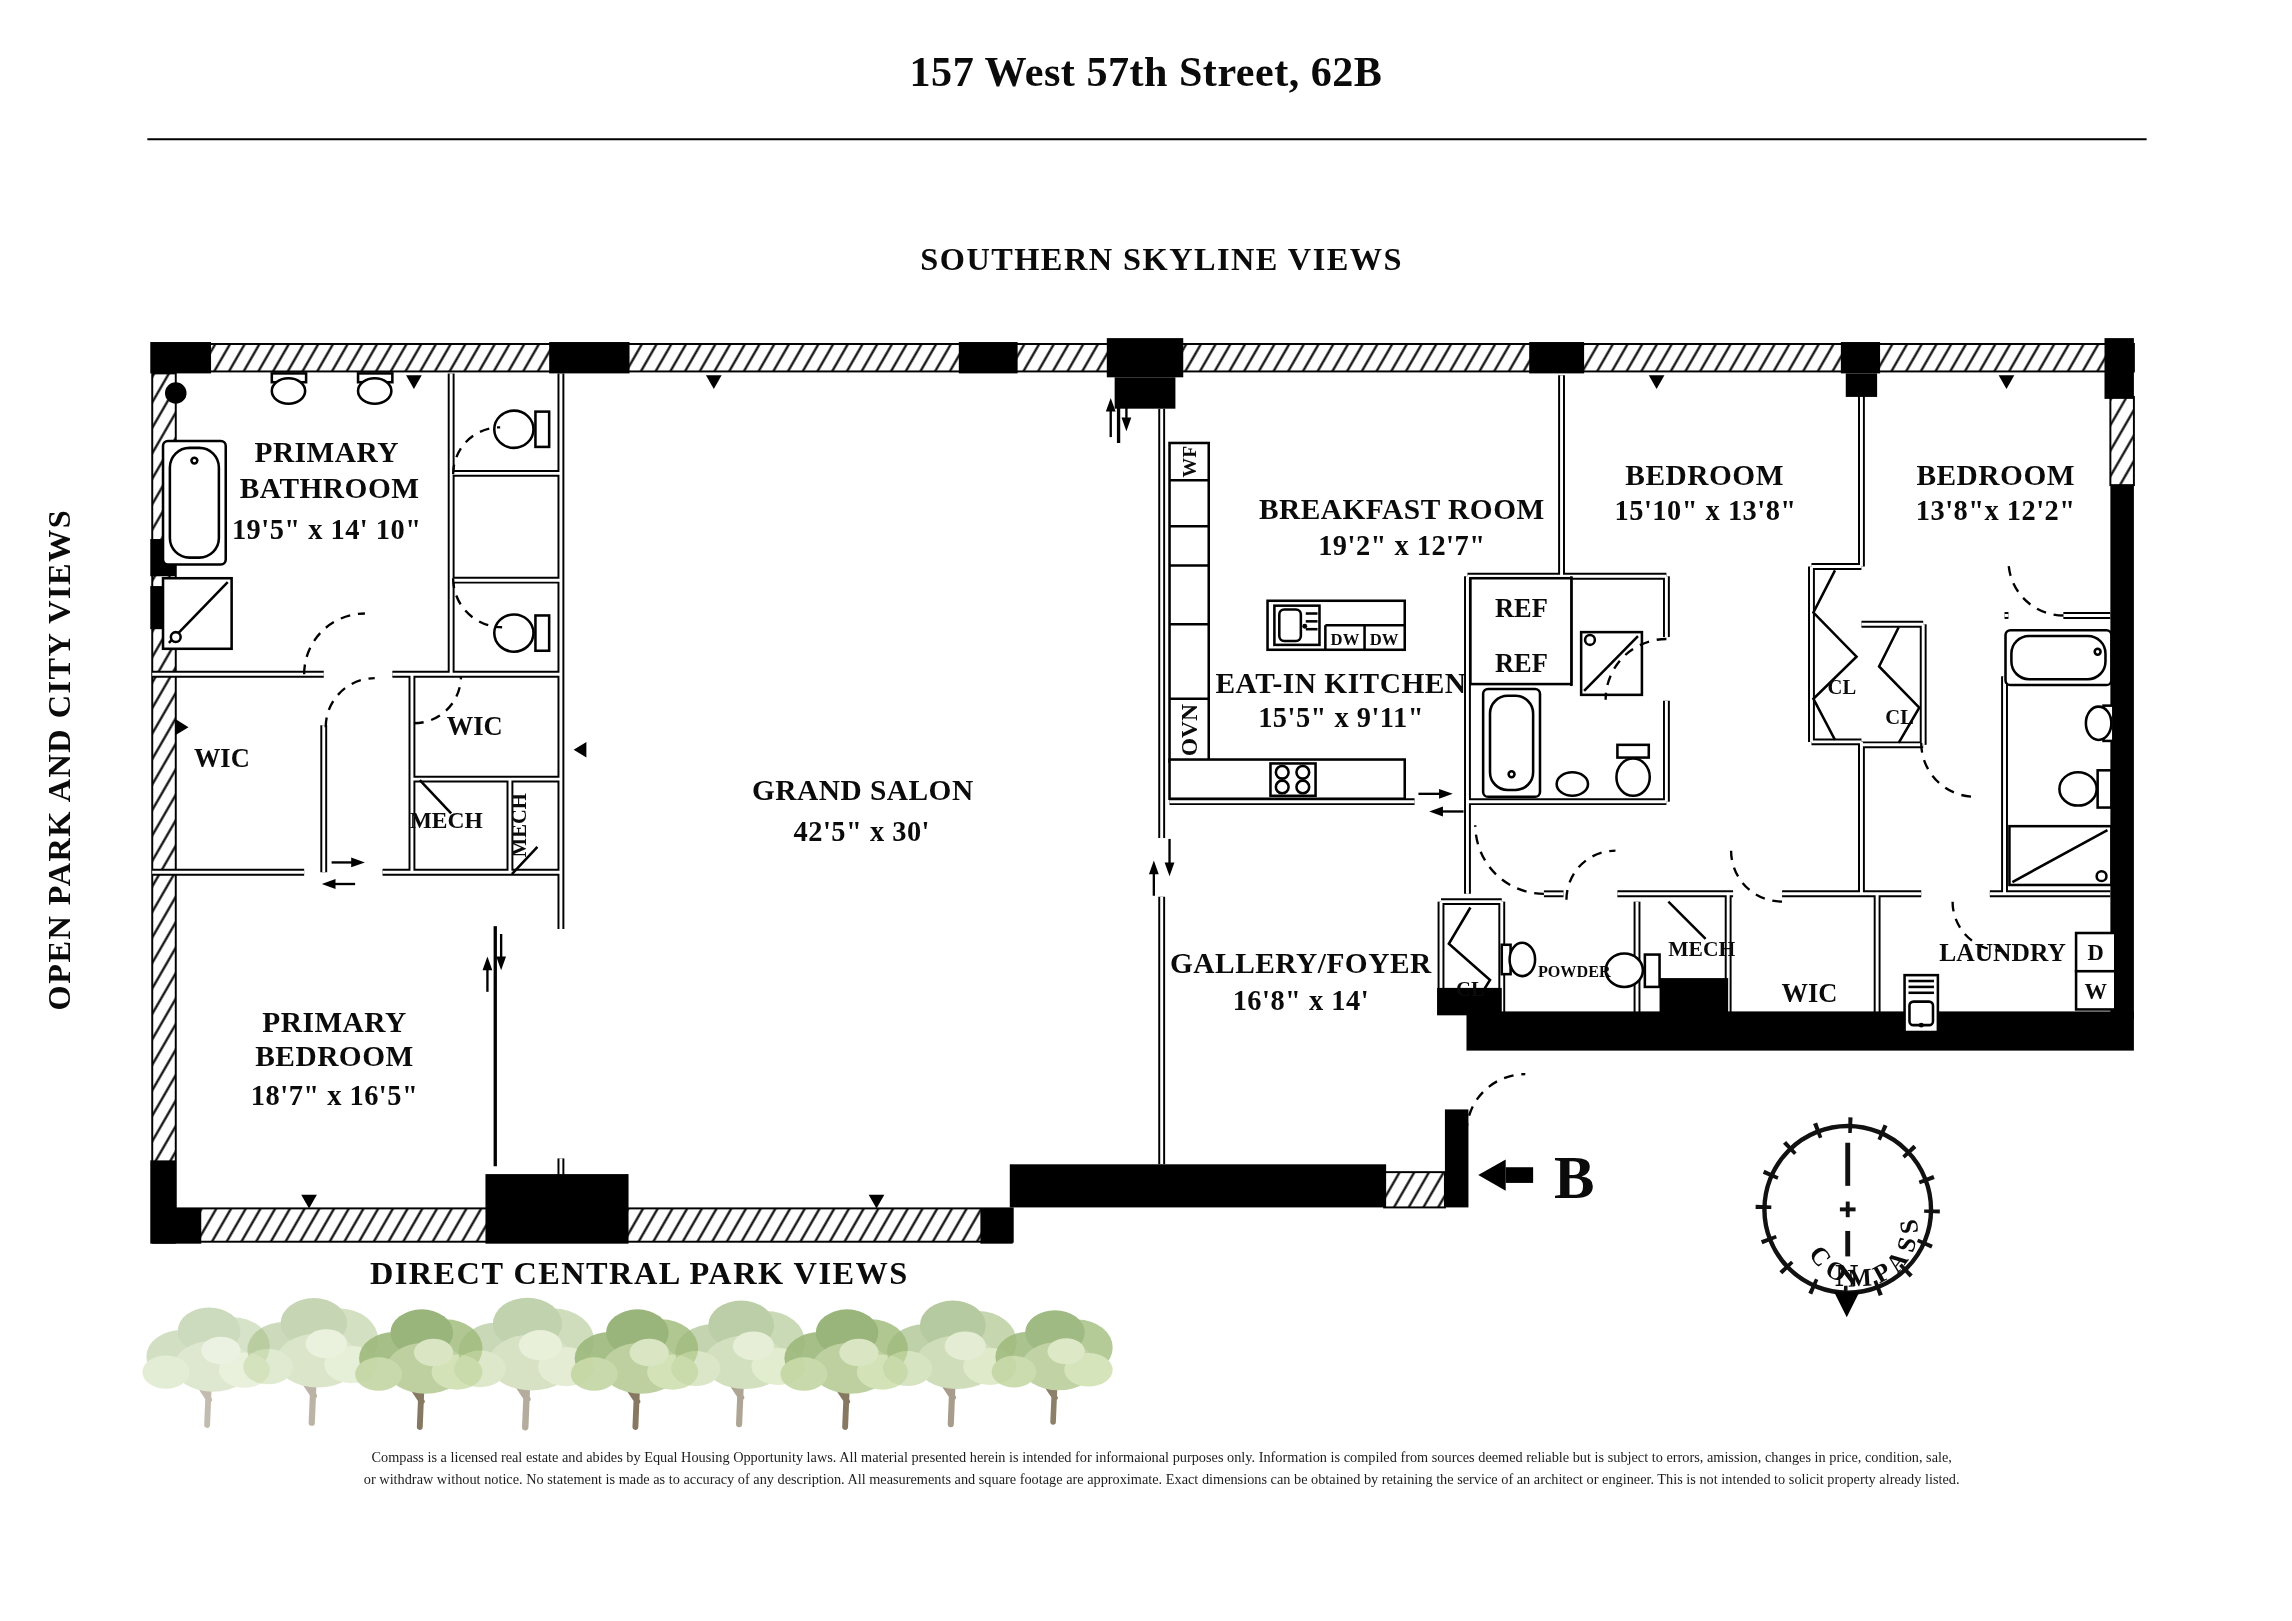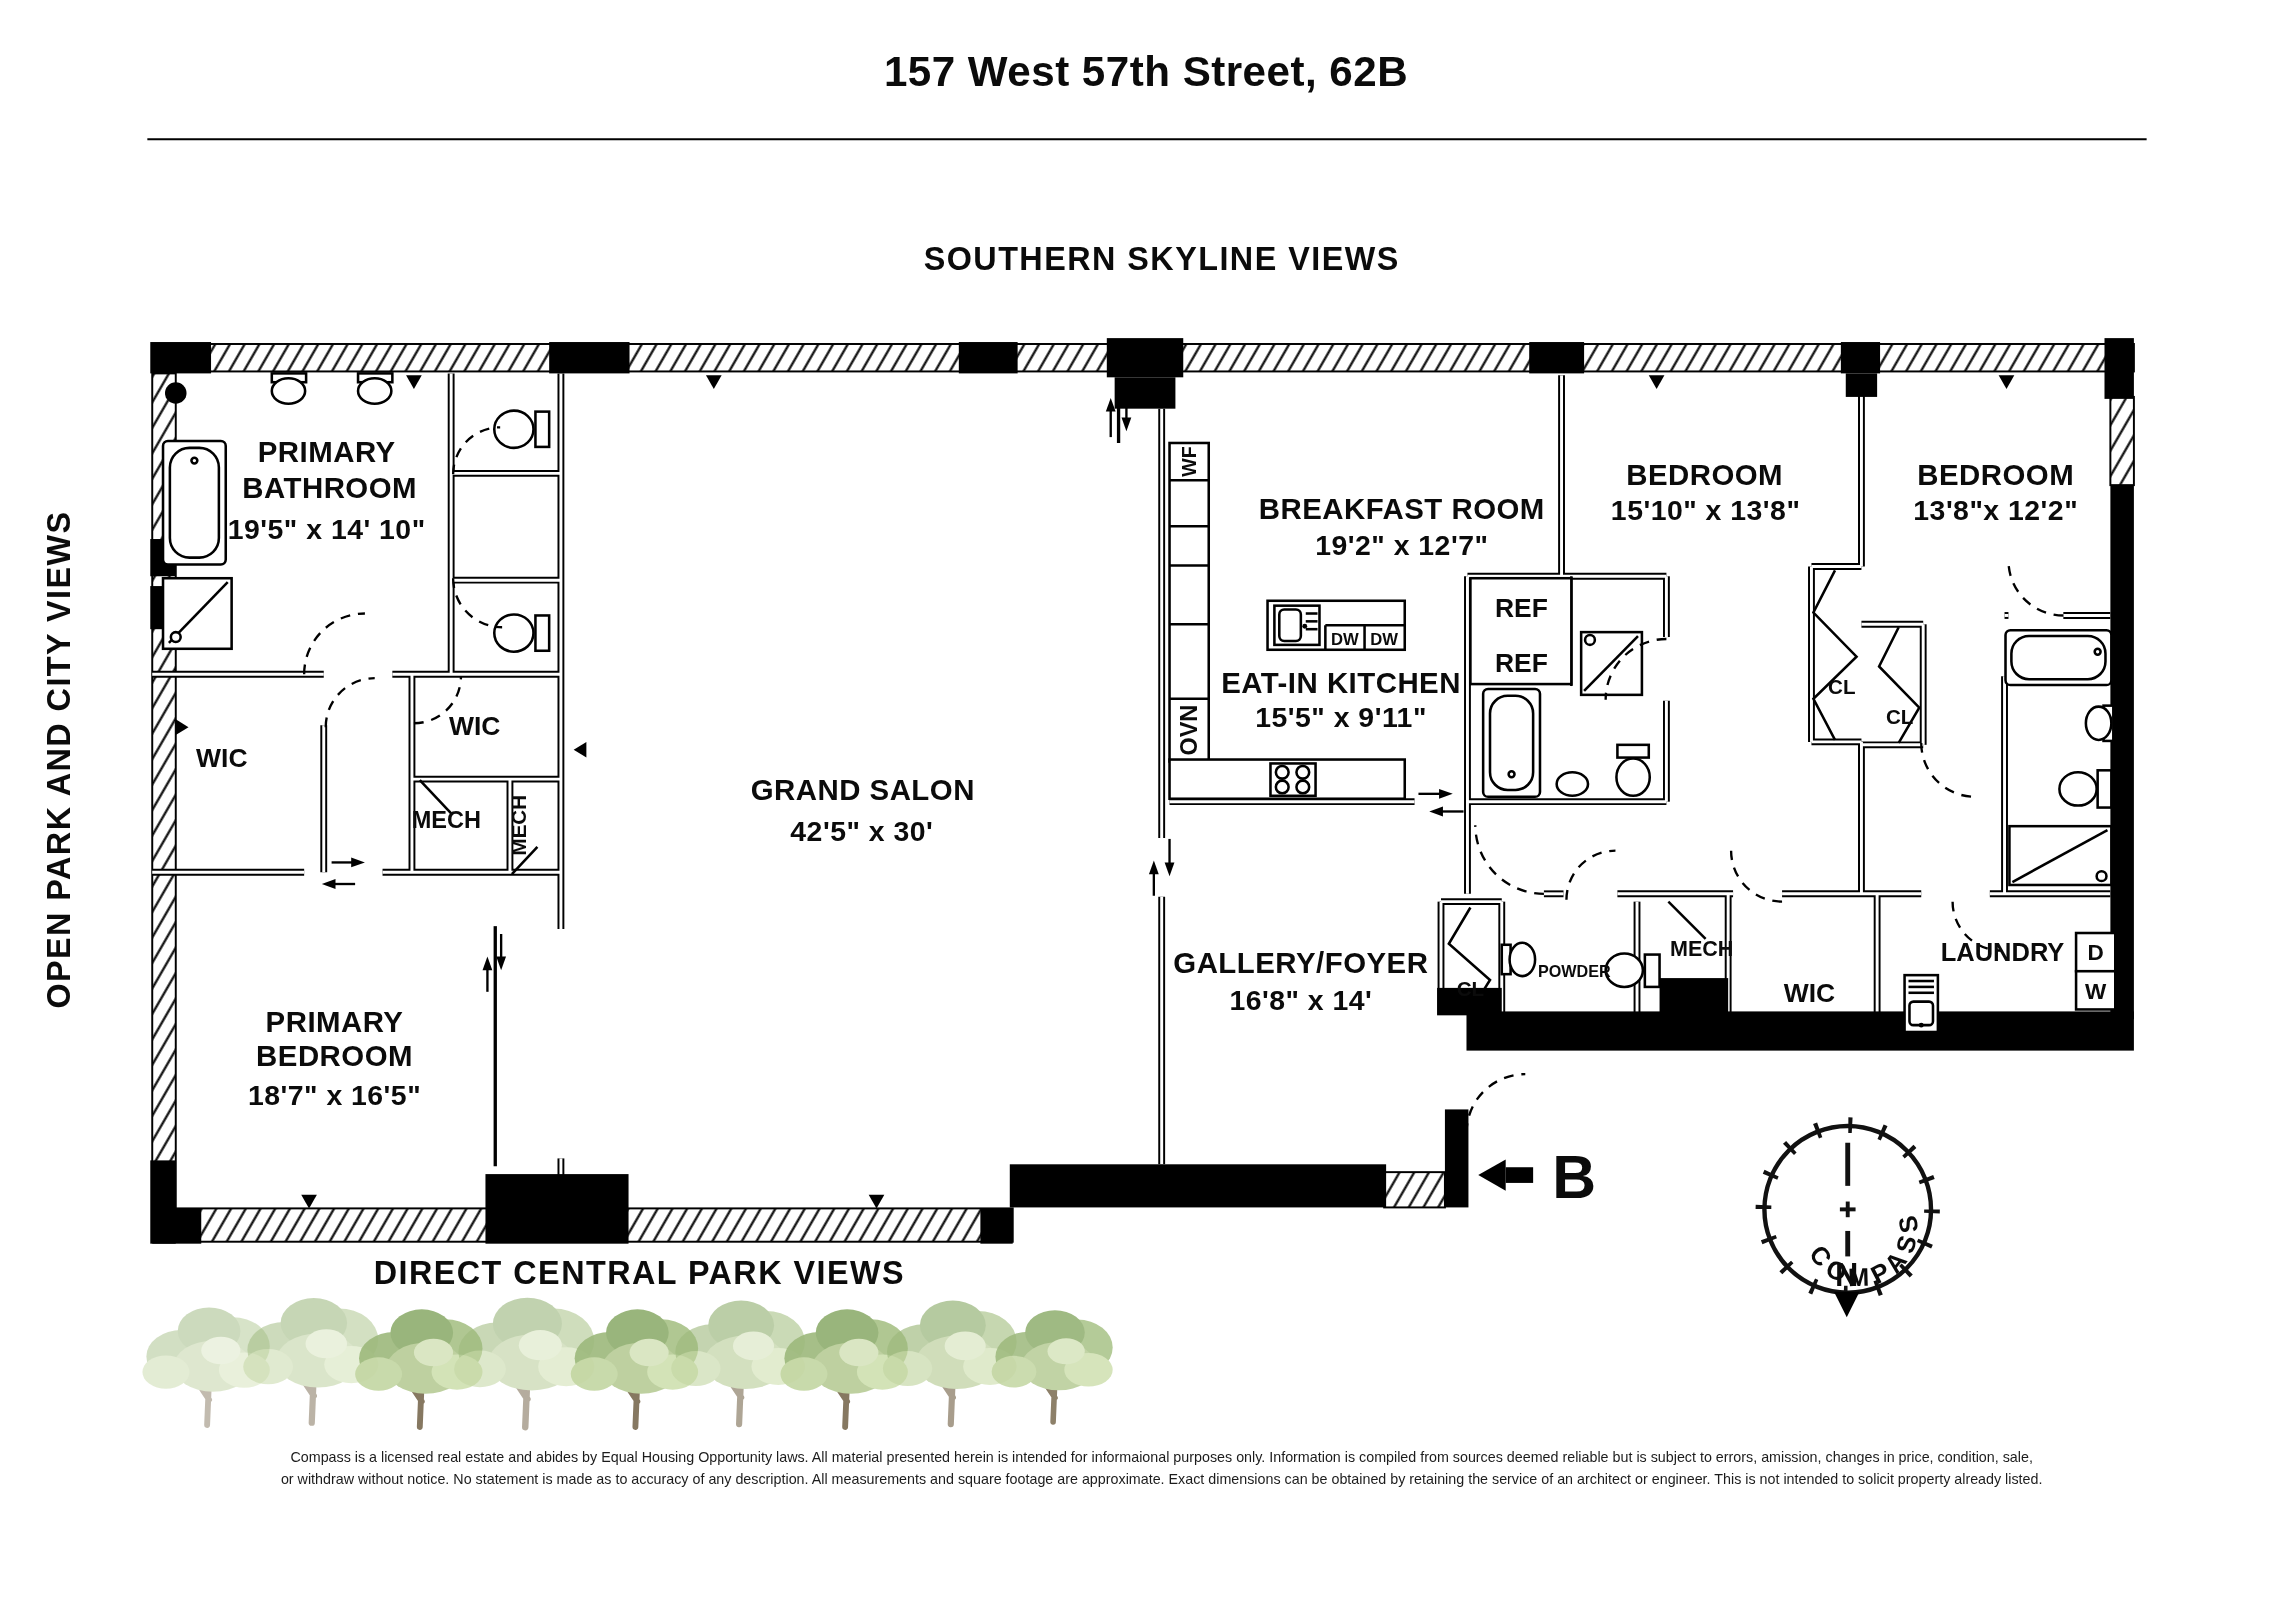--- a/index.html
+++ b/index.html
@@ -1,17 +1,17 @@
 <!DOCTYPE html>
 <html><head>
 <meta charset="utf-8">
 <style>
   html,body{margin:0;padding:0;background:#ffffff;}
   #page{position:relative;width:2293px;height:1621px;background:#fff;overflow:hidden;
-        font-family:Liberation Sans, sans-serif;}
+        font-family:Liberation Serif, serif;}
   svg text{fill:#0b0b0b;}
   .t-title{font-size:43px;font-weight:700;letter-spacing:.5px;}
   .t-view{font-size:33px;font-weight:600;letter-spacing:1.5px;}
   .t-room{font-size:30px;font-weight:700;letter-spacing:.5px;}
   .t-dim{font-size:29px;font-weight:600;letter-spacing:.5px;}
   .t-sm{font-weight:700;}
   .t-disc{font-size:14.6px;font-weight:400;fill:#1c1c1c;letter-spacing:0px;}
   .band{stroke:#000;stroke-width:2;}
   .thin{stroke:#000;stroke-width:2.6;fill:none;}
   .dash{stroke:#000;stroke-width:2.4;fill:none;stroke-dasharray:10 8;}

